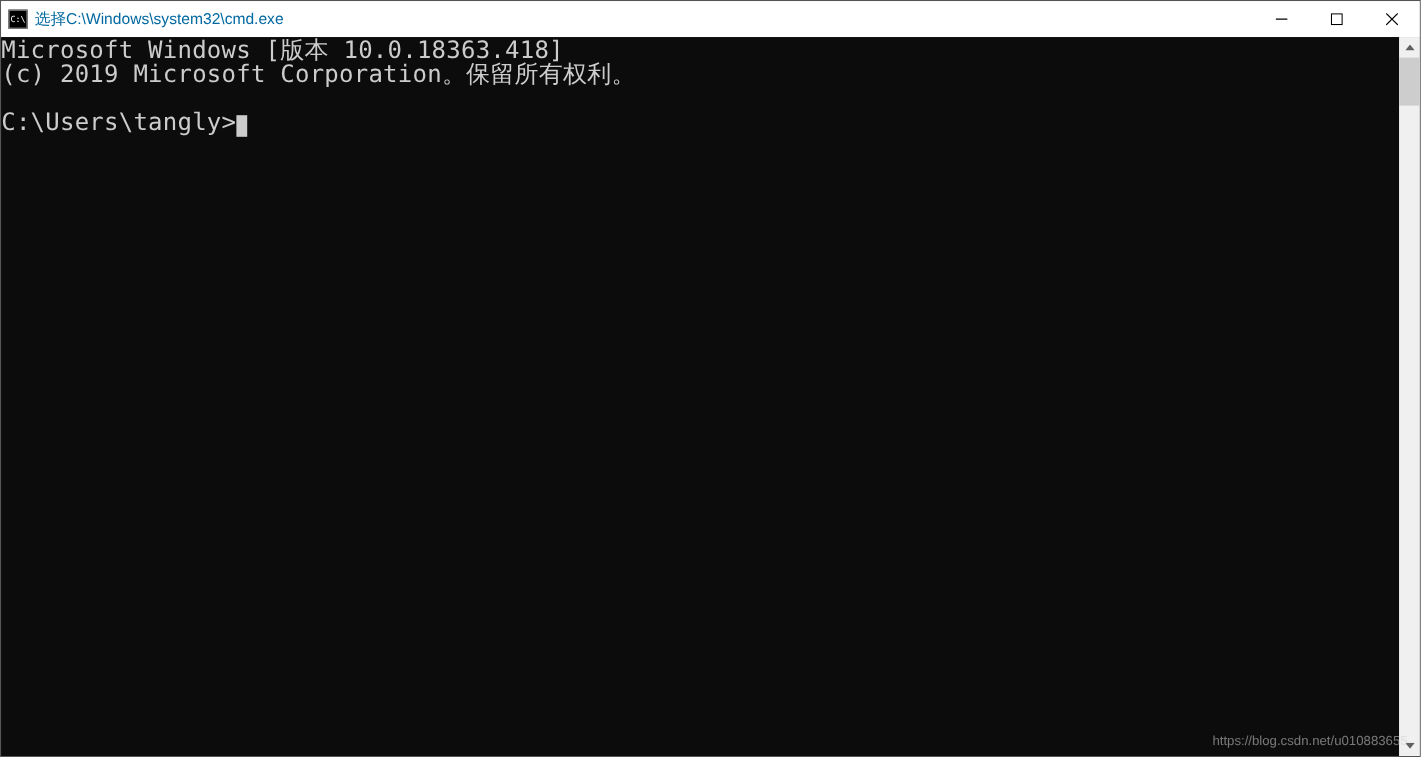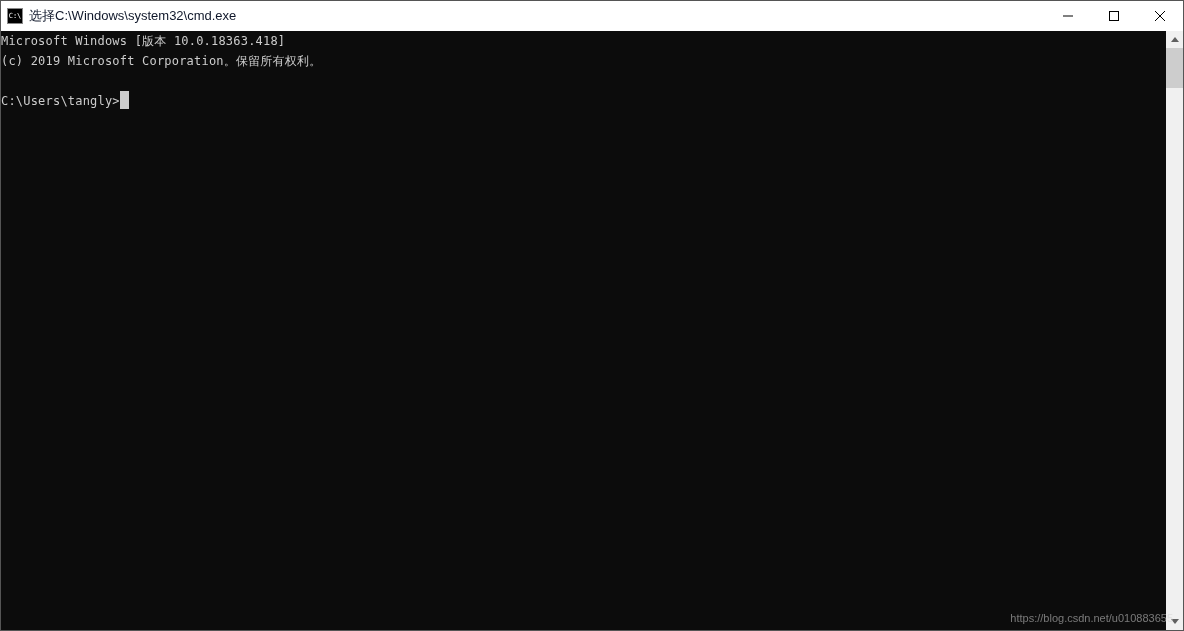--- a/index.html
+++ b/index.html
@@ -48,21 +48,21 @@
       align-items: center;
       justify-content: center;
       position: relative;
       border: 1px solid #888;
     }
     .cmd-icon-text {
       font-size: 7px;
       line-height: 1;
     }
     .title-text {
-      color: #0f172a;
+      color: #0369a1;
     }
     .titlebar-controls {
       display: flex;
       height: 100%;
     }
     .tb-btn {
       width: 46px;
       height: 100%;
       display: flex;
       align-items: center;
@@ -77,21 +77,21 @@
       flex: 1;
       display: flex;
       background: #0c0c0c;
       position: relative;
     }
     .terminal {
       flex: 1;
       background: #0c0c0c;
       color: #cccccc;
       font-family: "NSimSun", Consolas, "Lucida Console", monospace;
-      font-size: 12px;
+      font-size: 20px;
       line-height: 20px;
       padding: 0px 0px 0 0px;
       white-space: pre;
       overflow: hidden;
       letter-spacing: 0.2px;
     }
     .terminal .line {
       white-space: pre;
     }
     .cursor-block {

